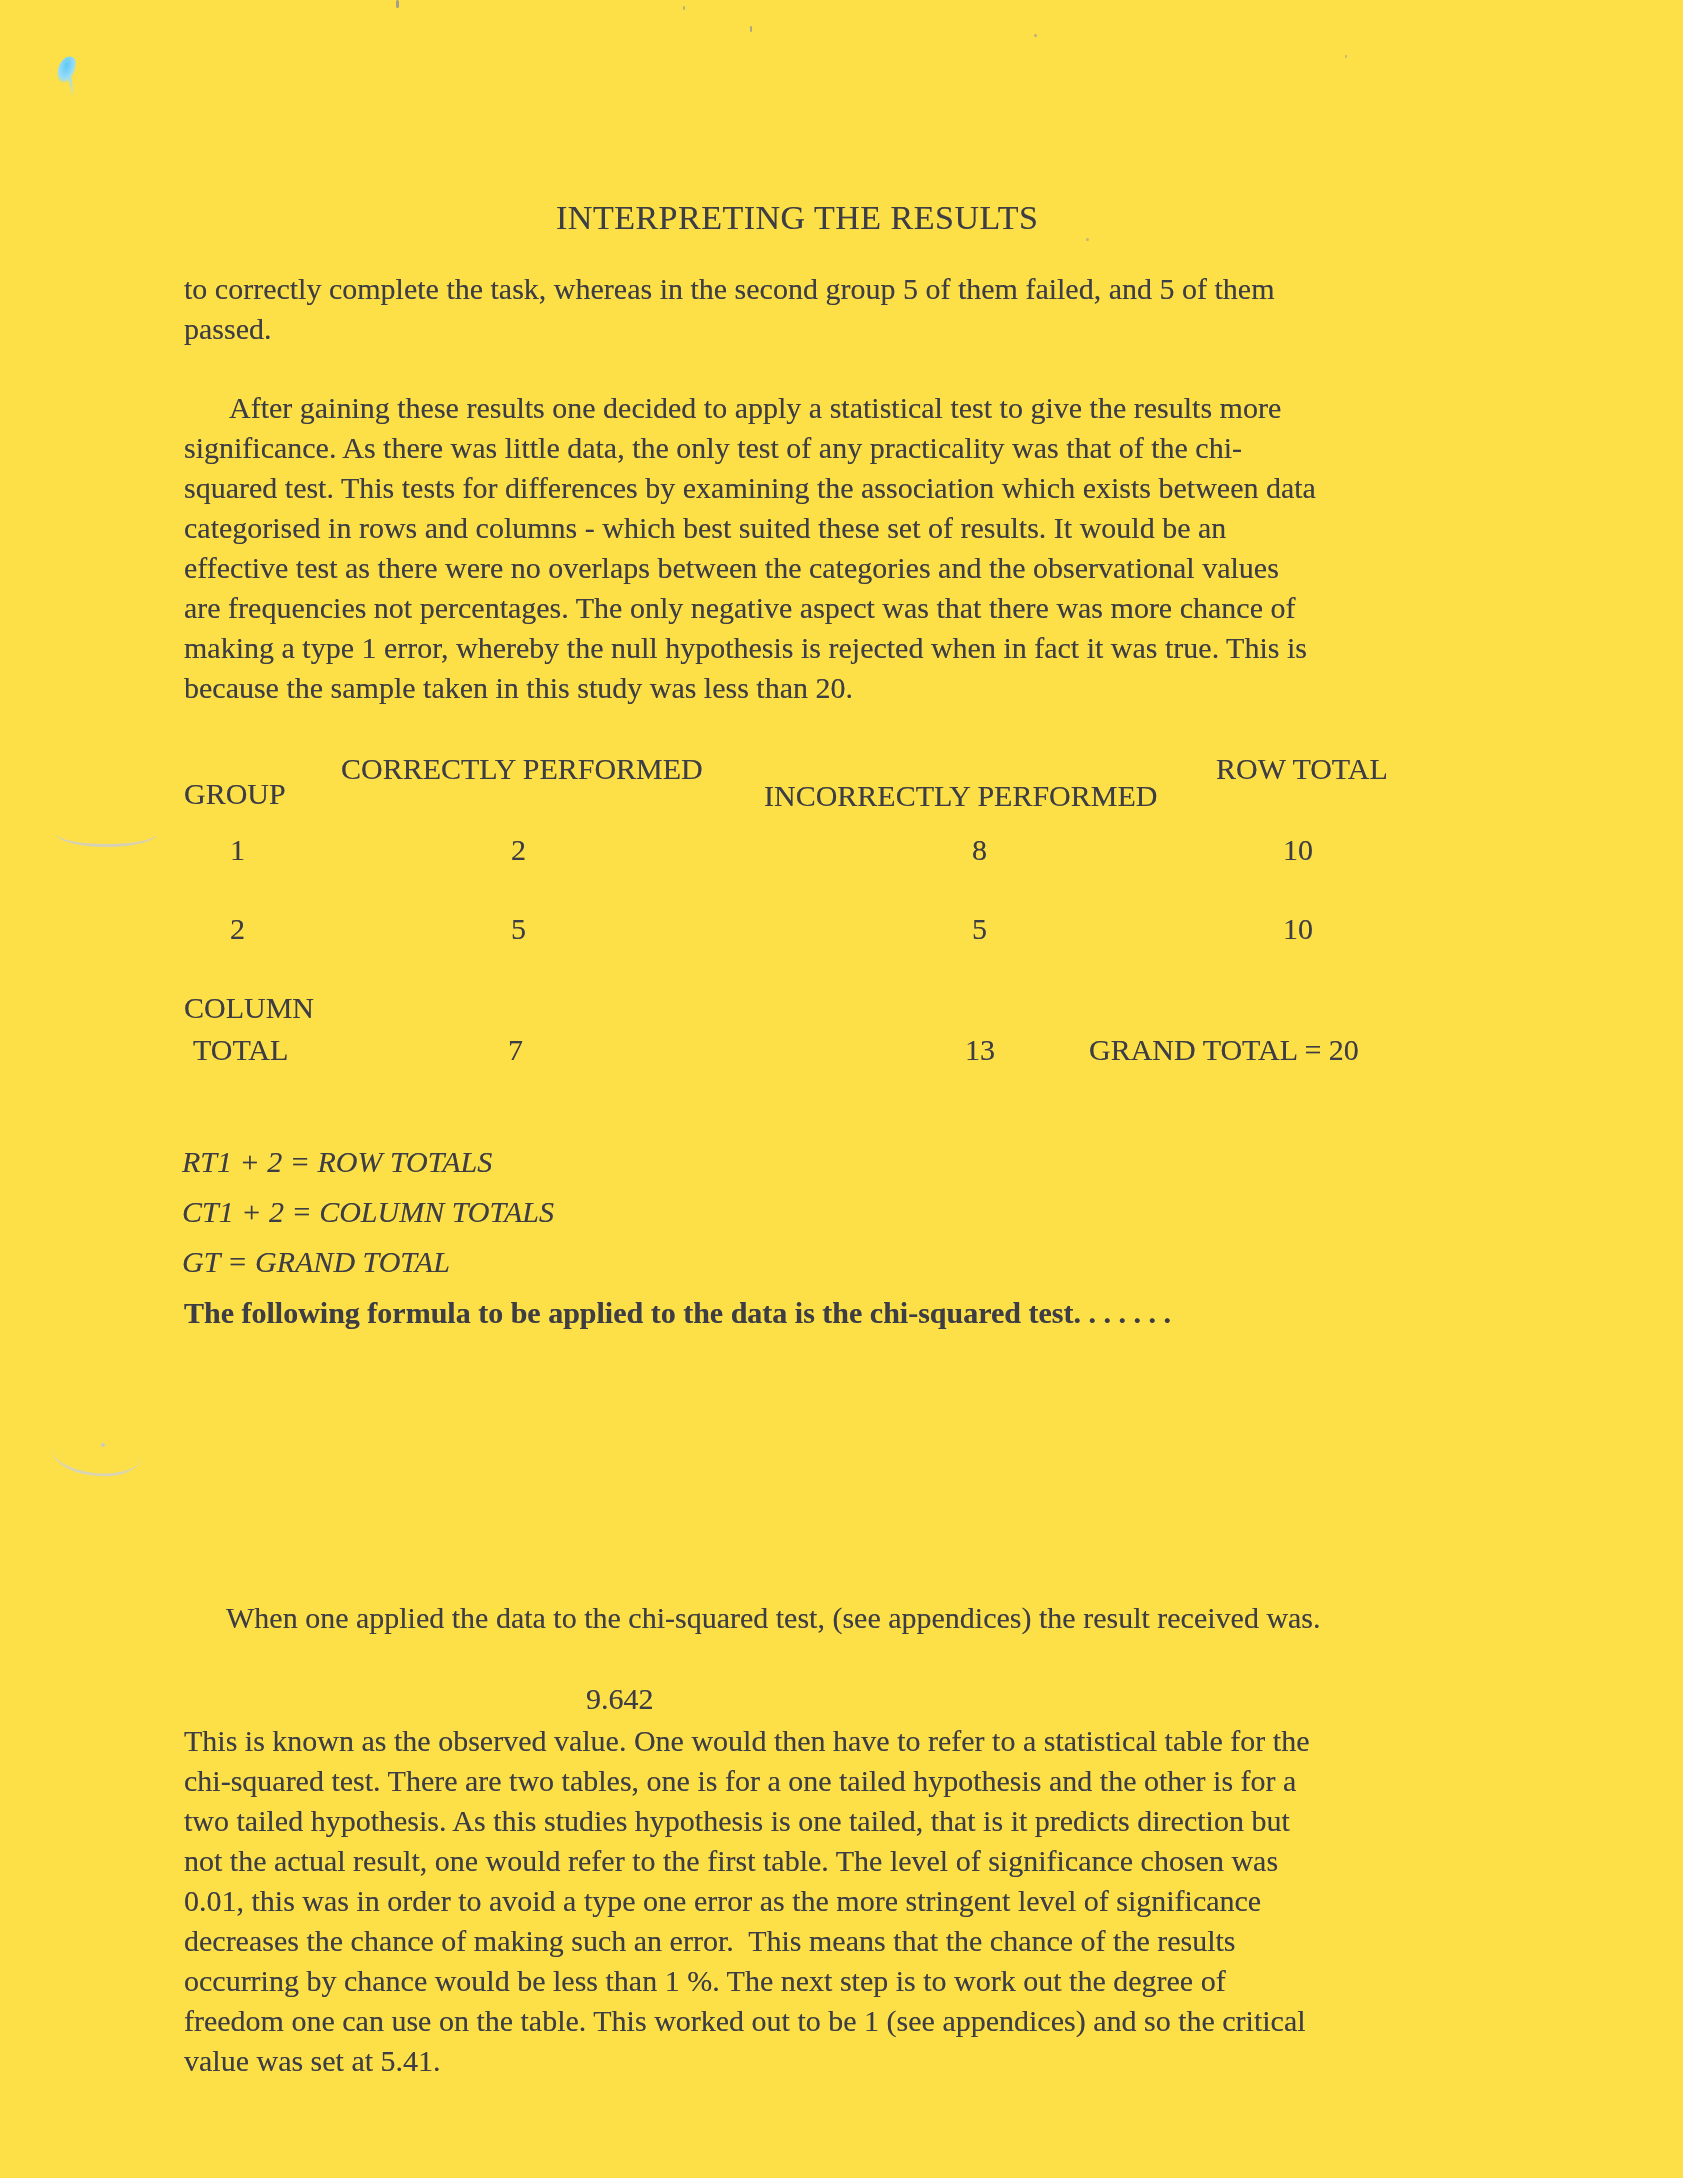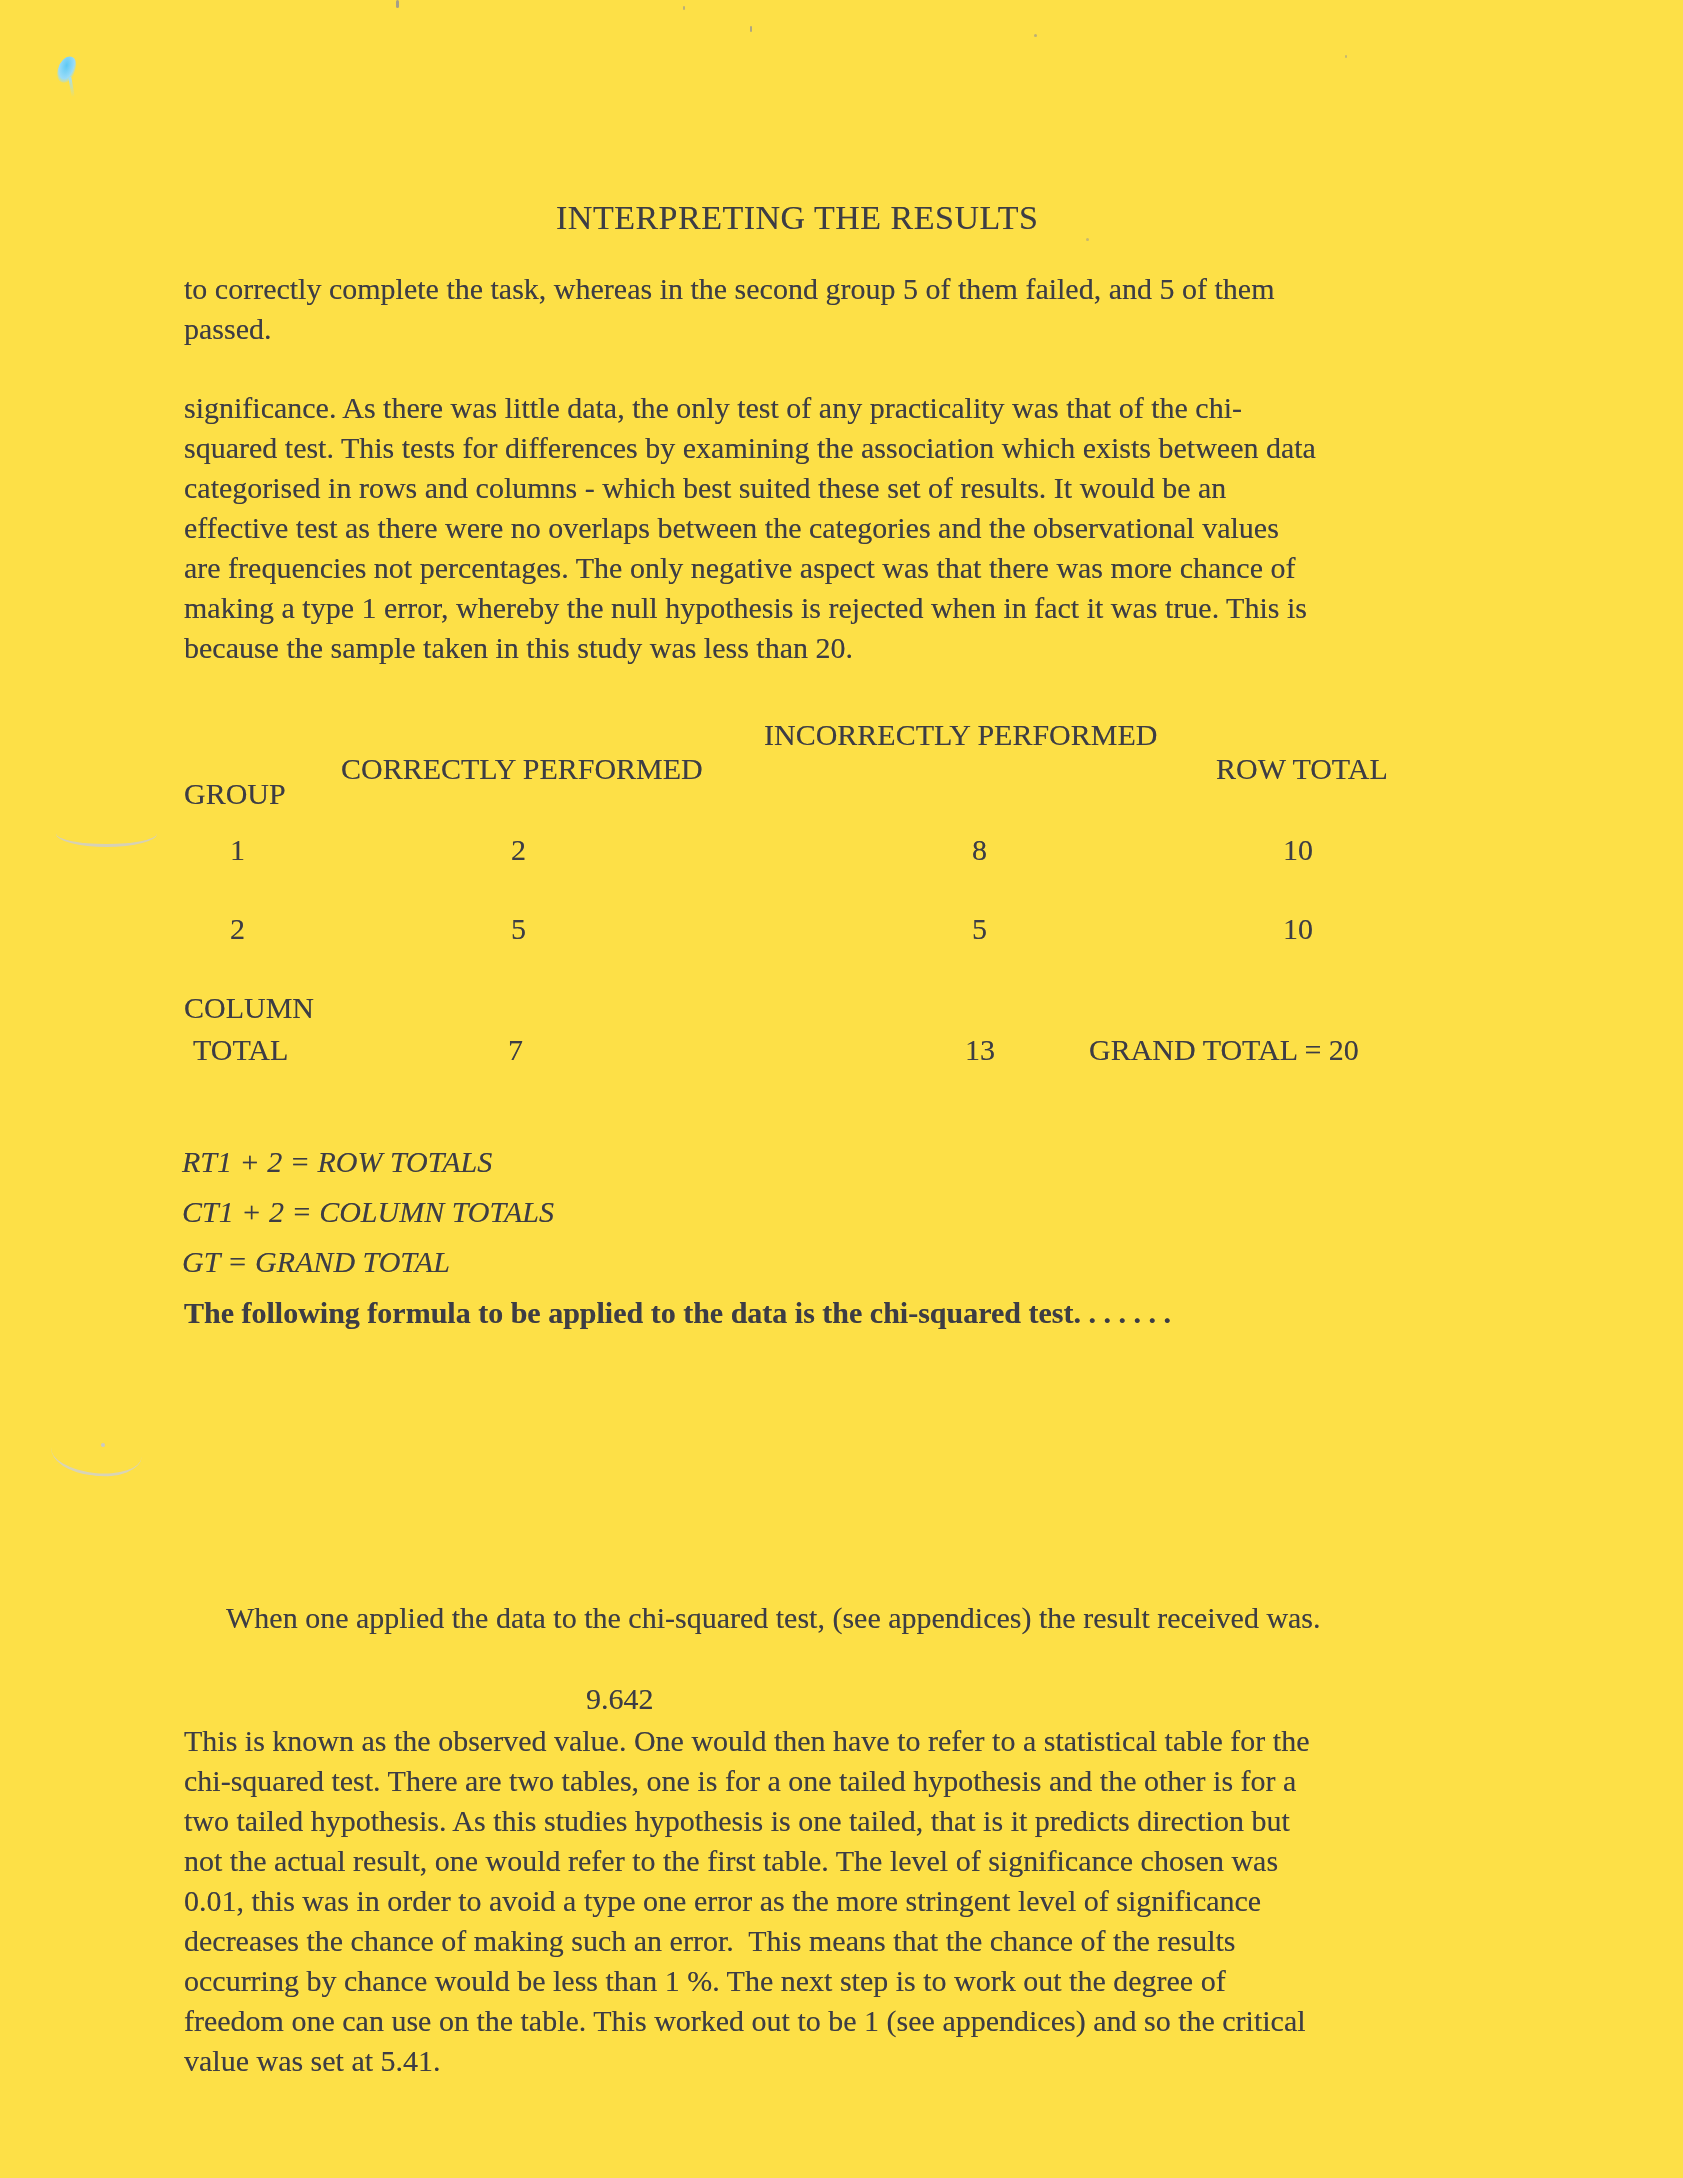--- a/index.html
+++ b/index.html
@@ -78,34 +78,35 @@
   <div class="speck s6"></div>
 
   <div class="txt title" style="left:556px;top:198px;">INTERPRETING THE RESULTS</div>
 
   <div class="para" style="left:184px;top:269px;width:1287px;">
     <div class="ln">to correctly complete the task, whereas in the second group 5 of them failed, and 5 of them</div>
     <div class="ln">passed.</div>
   </div>
 
   <div class="para" style="left:184px;top:388px;width:1287px;">
+    <div class="ln indent">After gaining these results one decided to apply a statistical test to give the results more</div>
     <div class="ln">significance. As there was little data, the only test of any practicality was that of the chi-</div>
     <div class="ln">squared test. This tests for differences by examining the association which exists between data</div>
     <div class="ln">categorised in rows and columns - which best suited these set of results. It would be an</div>
     <div class="ln">effective test as there were no overlaps between the categories and the observational values</div>
     <div class="ln">are frequencies not percentages. The only negative aspect was that there was more chance of</div>
     <div class="ln">making a type 1 error, whereby the null hypothesis is rejected when in fact it was true. This is</div>
     <div class="ln">because the sample taken in this study was less than 20.</div>
   </div>
 
   <div>
 
     <div class="txt" style="left:184px;top:749px;margin-top:25px;">GROUP</div>
     <div class="txt" style="left:341px;top:749px;">CORRECTLY PERFORMED</div>
-    <div class="txt" style="left:764px;top:715px;text-align:center;">INCORRECTLY PERFORMED</div>
+    <div class="txt" style="left:764px;top:776px;text-align:center;">INCORRECTLY PERFORMED</div>
     <div class="txt" style="left:1216px;top:749px;">ROW TOTAL</div>
 
     <div class="txt" style="left:230px;top:830px;">1</div>
     <div class="txt" style="left:511px;top:830px;">2</div>
     <div class="txt" style="left:972px;top:830px;">8</div>
     <div class="txt" style="left:1283px;top:830px;">10</div>
 
     <div class="txt" style="left:230px;top:909px;">2</div>
     <div class="txt" style="left:511px;top:909px;">5</div>
     <div class="txt" style="left:972px;top:909px;">5</div>

